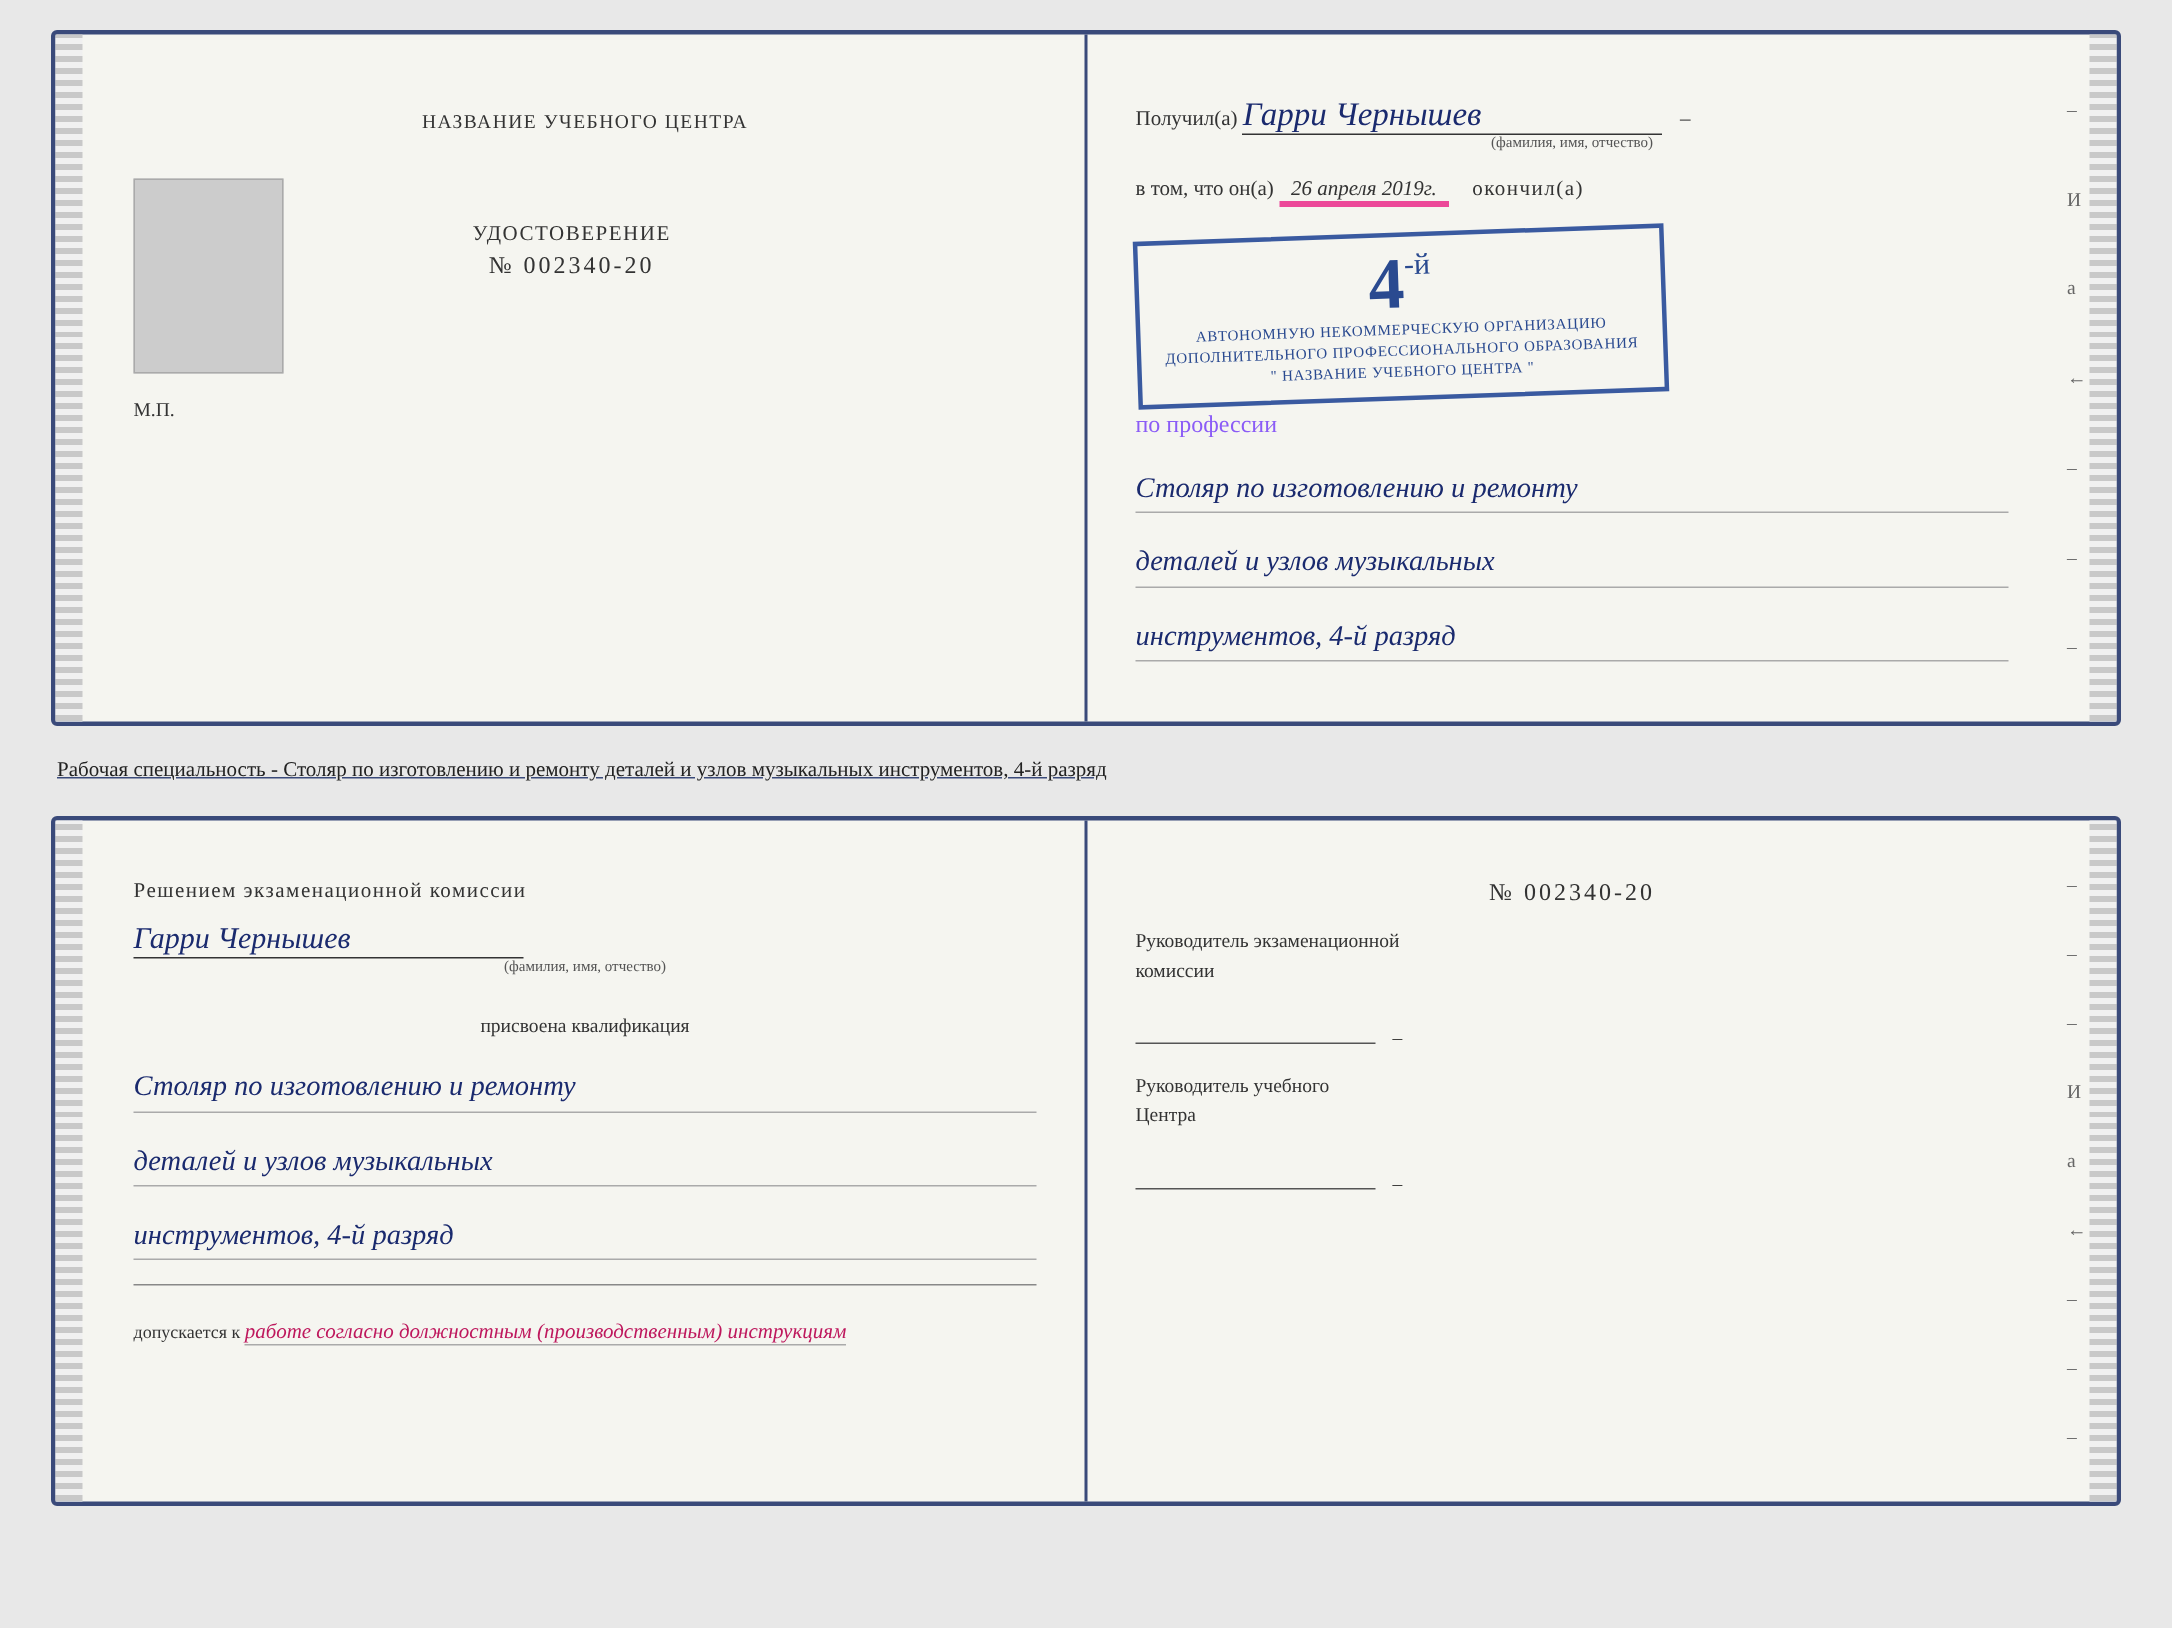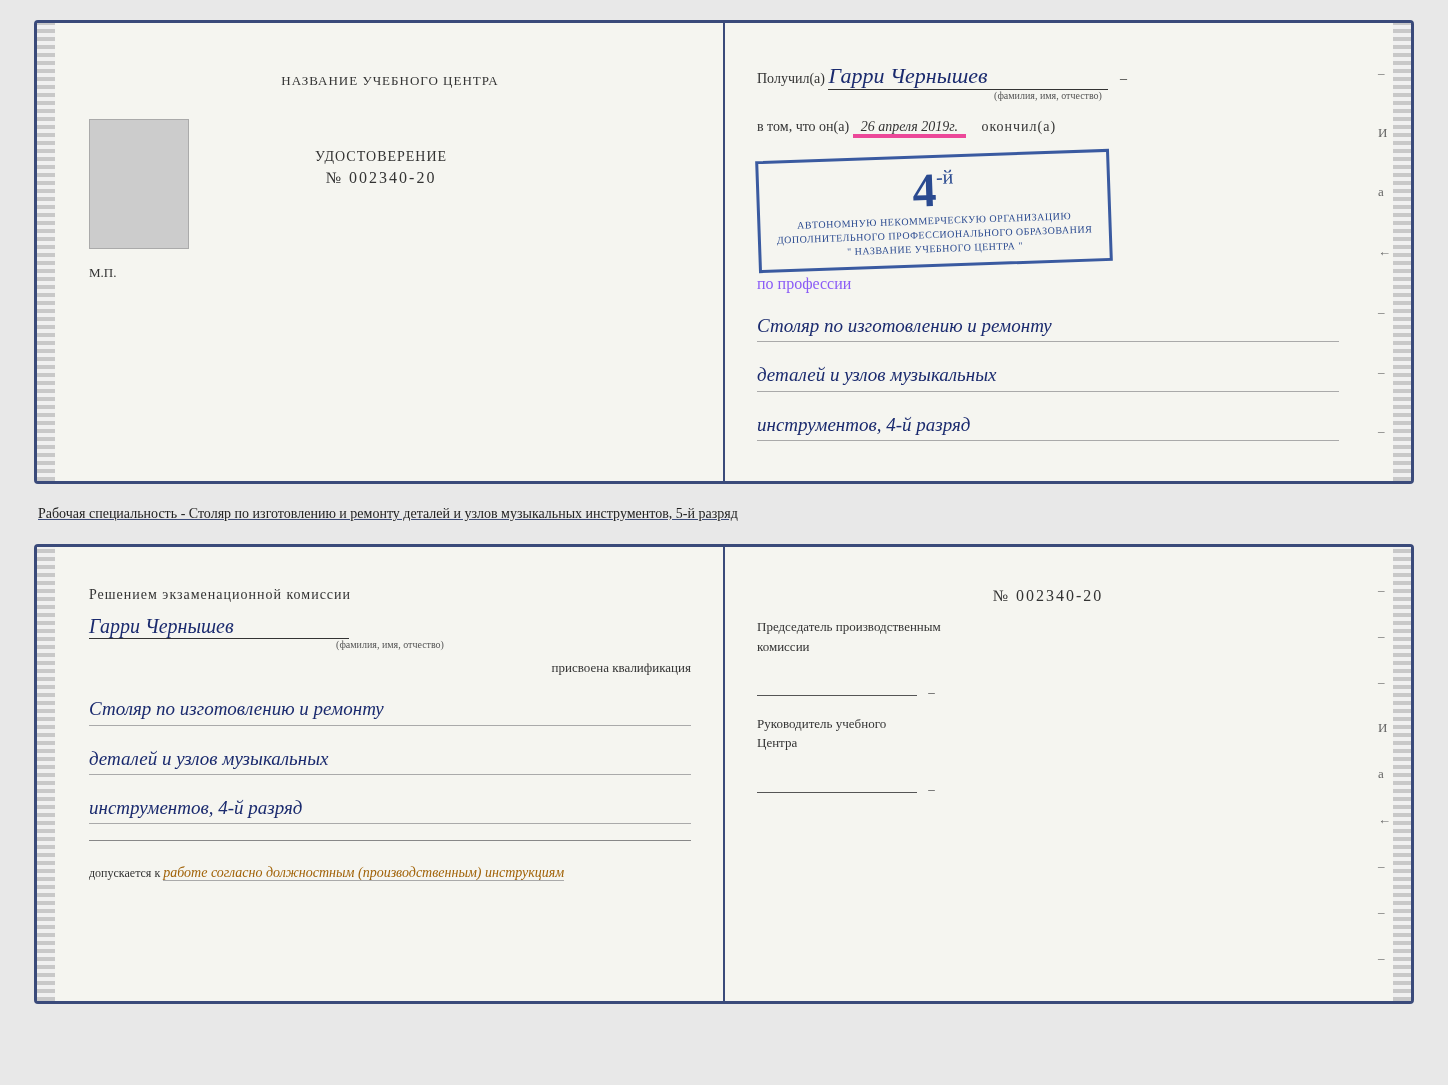--- a/index.html
+++ b/index.html
@@ -260,34 +260,34 @@
       color: #1a2a6e;
       font-style: italic;
       border-bottom: 1px solid #333;
       display: inline-block;
       min-width: 260px;
     }
 
     .prisvoena-line {
       font-size: 13px;
       color: #333;
-      margin-top: 10px;
-      text-align: right;
+      margin-top: 26px;
+      text-align: center;
     }
 
     .dopuskaetsya-line {
       font-size: 12px;
       color: #333;
       margin-top: 24px;
     }
 
     .dopusk-handwritten {
       font-family: 'Georgia', serif;
       font-size: 14px;
-      color: #a16207;
+      color: #be185d;
       font-style: italic;
       border-bottom: 1px solid #aaa;
       text-align: right;
     }
 
     
     .osnovanie-title {
       font-size: 14px;
       color: #333;
       letter-spacing: 0.5px;
@@ -425,21 +425,21 @@
         <span>←</span>
         <span>–</span>
         <span>–</span>
         <span>–</span>
       </div>
     </div>
   </div>
 </div>
 
 <div class="subtitle-bar">
-  <span style="text-decoration: underline; text-decoration-color: #3a4a7a;">Рабочая специальность - Столяр по изготовлению и ремонту деталей и узлов музыкальных инструментов, 5-й разряд</span>
+  <span style="text-decoration: underline; text-decoration-color: #3a4a7a;">Рабочая специальность - Столяр по изготовлению и ремонту деталей и узлов музыкальных инструментов, 4-й разряд</span>
 </div>
 
 <div class="cert-outer">
   <div class="cert-bottom">
 
     <div class="cert-left">
       <div class="cert-left-inner">
         <div class="resheniem-title">
           <span>Решением экзаменационной комиссии</span>
         </div>
@@ -468,21 +468,21 @@
     <div class="cert-right" style="position:relative;">
       <div class="cert-right-inner" style="padding-right: 40px;">
 
         <div class="protocol-number">
           <span>№</span>
           <span>002340-20</span>
         </div>
 
 
         <div class="podpisant-block">
-          <span>Председатель производственным</span><br>
+          <span>Руководитель экзаменационной</span><br>
           <span>комиссии</span>
           <br>
           <span class="podpisant-line"></span>
           <span style="margin-left: 8px;">–</span>
         </div>
 
         <div class="podpisant-block" style="">
           <span>Руководитель учебного</span><br>
           <span>Центра</span>
           <br>

